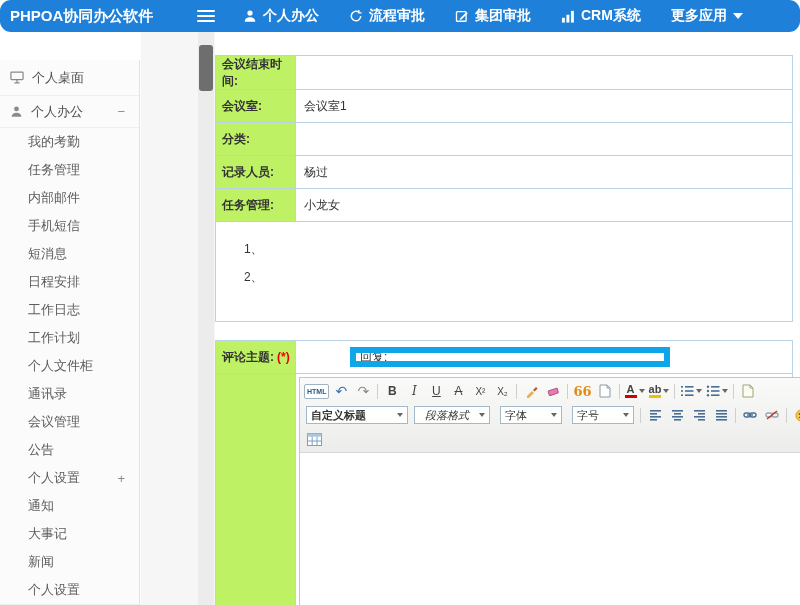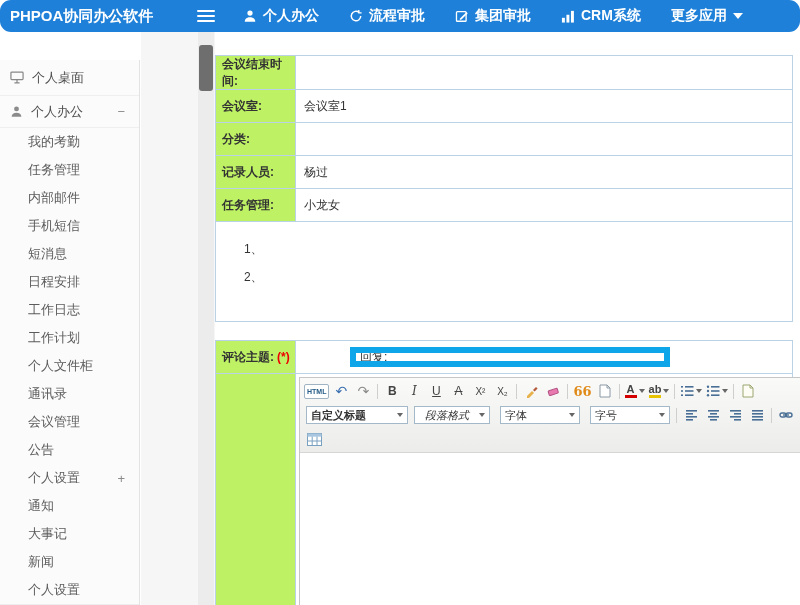--- a/index.html
+++ b/index.html
@@ -77,21 +77,21 @@
   .g-quote { color:#e08a18; font-weight:bold; font-family:"DejaVu Serif",serif; font-size:13px; }
   .colorchip { display:flex; flex-direction:column; align-items:center; line-height:10px; font-size:11px; font-weight:bold; }
   .colorchip i { display:block; width:12px; height:3px; margin-top:1px; }
   .bar-red { background:#d40000; }
   .bar-yel { background:#e8c400; }
   .dd-caret { width:0; height:0; border-left:3px solid transparent; border-right:3px solid transparent;
               border-top:4px solid #666; margin-left:2px; }
   .tsel { display:flex; align-items:center; border:1px solid #a3b8c8; background:#fff; height:18px;
           padding:0 4px; margin:0 3px; font-size:11px; color:#333; cursor:pointer; justify-content:space-between; }
   .tsel .dd-caret { margin-left:6px; }
-  .w84 { width:102px; } .w76 { width:76px;padding-left:10px; } .w62 { width:80px;margin-left:7px; }
+  .w84 { width:102px; } .w76 { width:76px;padding-left:10px; } .w62 { width:62px;margin-left:7px; }
   .editor-body { flex:1; background:#fff; }
 </style>
 </head>
 <body>
 
 <div class="app">
 
   <header class="topnav">
     <div class="logo">PHPOA协同办公软件</div>
     <div class="hamb">

